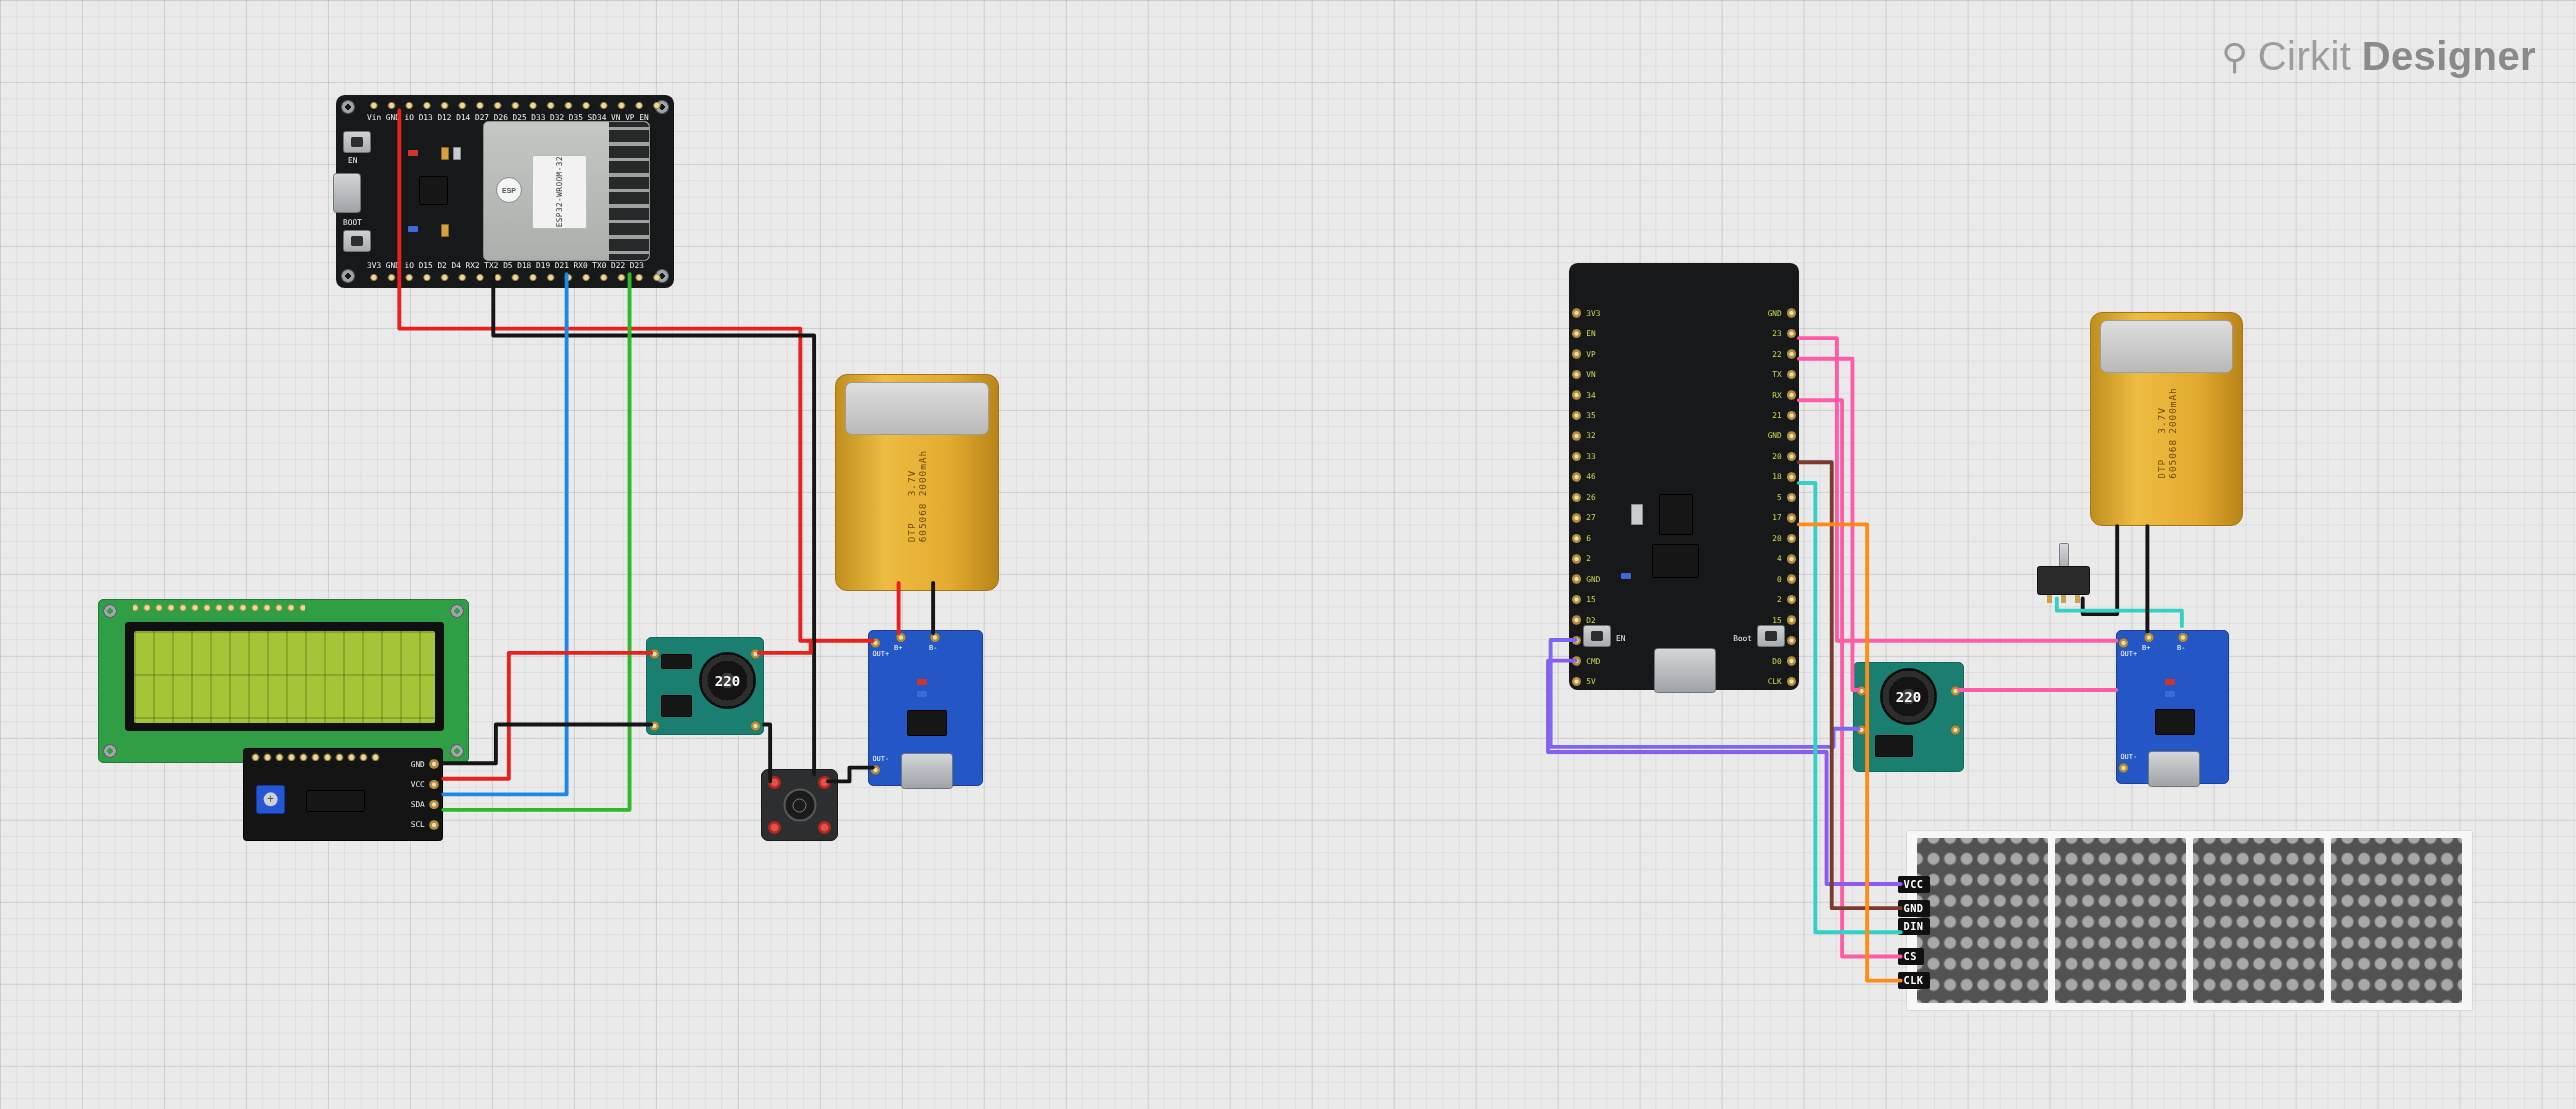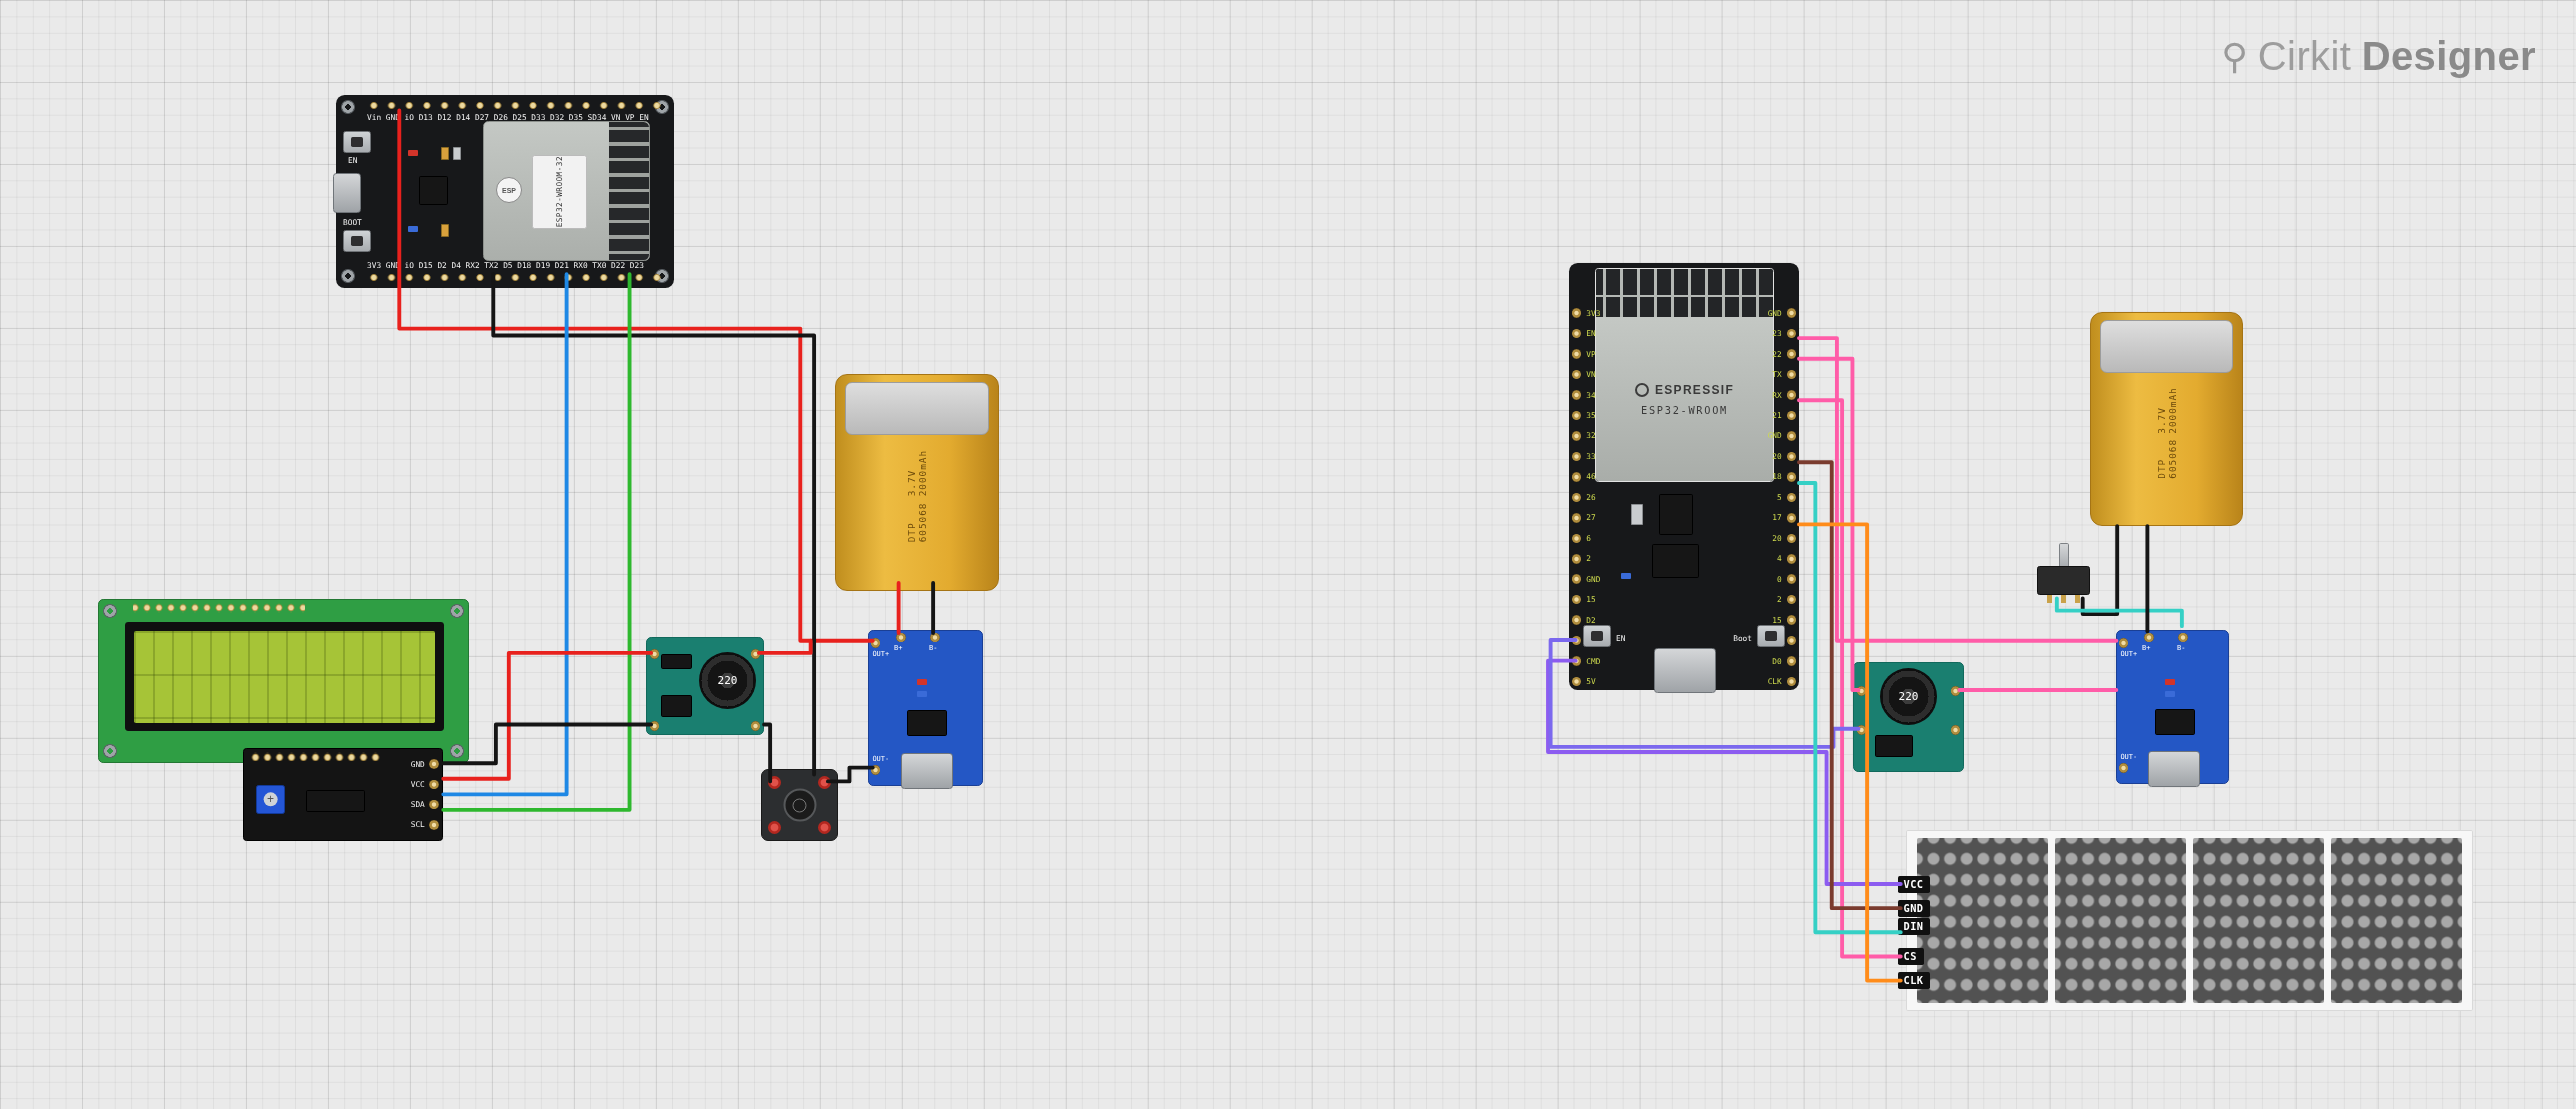--- a/index.html
+++ b/index.html
@@ -72,21 +72,21 @@
   .bp-pins { position:absolute; right:3.4px; top:10.3px; bottom:10.3px; display:flex; flex-direction:column;
           justify-content:space-between; align-items:flex-end; }
   .bp-row { display:flex; align-items:center; gap:4.3px; }
   .bp-label { font-size:7.8px; color:#f2f2f2; font-family:"DejaVu Sans Mono",monospace; }
 
   
   .boost { position:absolute; background:#1a7f70; border:0.9px solid #11695c; border-radius:5.2px; }
   .coil { position:absolute; border-radius:50%;
           background:radial-gradient(circle, #3c3c3c 0 7.8px, #141414 7.8px 20px, #2d2d2d 20px 26px, #0e0e0e 26px);
           display:flex; align-items:center; justify-content:center; }
-  .coil span { color:#fff; font-weight:normal; font-size:11px; font-family:"DejaVu Sans Mono",monospace; }
+  .coil span { color:#fff; font-weight:bold; font-size:14px; font-family:"DejaVu Sans Mono",monospace; }
 
   
   .tp { position:absolute; background:#2457c5; border:0.9px solid #1a3f95; border-radius:5.2px; }
   .padlabel { position:absolute; font-size:7px; color:#fff; font-family:"DejaVu Sans Mono",monospace; }
 
   
   .battery { position:absolute; border-radius:12px; border:0.9px solid #a57415;
           background:linear-gradient(90deg,#c08e1e,#edbc42 30%,#e3ab2f 70%,#b9841a); }
   .pouch { position:absolute; left:8.6px; right:8.6px; top:7px; height:53px;
           background:linear-gradient(#dedede,#b9b9b9); border-radius:7px; border:0.9px solid #9c9c9c; }
@@ -254,30 +254,20 @@
 
   <div class="pushbtn" style="left:761px;top:769px;width:77px;height:72px;">
     <div class="redpin" style="left:6px;top:6px;"></div>
     <div class="redpin" style="right:6px;top:6px;"></div>
     <div class="redpin" style="left:6px;bottom:6px;"></div>
     <div class="redpin" style="right:6px;bottom:6px;"></div>
     <div class="pbcenter"></div>
   </div>
 
   <div class="board" style="left:1569px;top:263px;width:230px;height:427px;">
-    <div class="rmodule" style="left:26px;top:5.2px;width:179px;height:214px;">
-      <div class="antenna-h" style="height:48px;"></div>
-      <div class="r-shield">
-        <div class="brandrow">
-          <span class="esplogo"></span>
-          <span class="brandname">ESPRESSIF</span>
-        </div>
-        <div class="modname">ESP32-WROOM</div>
-      </div>
-    </div>
     <div class="pincol left">
         <div class="pinrow">
           <span class="pdot"></span>
           <span class="plabel">3V3</span>
         </div>
         <div class="pinrow">
           <span class="pdot"></span>
           <span class="plabel">EN</span>
         </div>
         <div class="pinrow">

